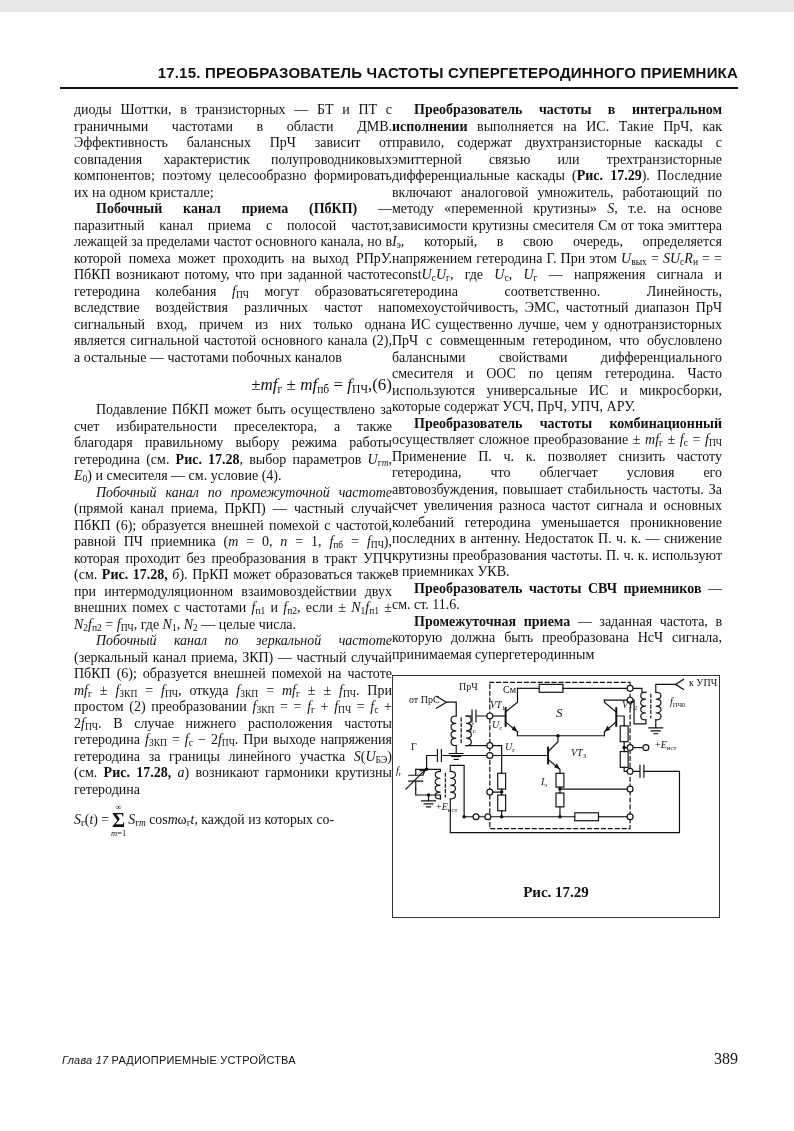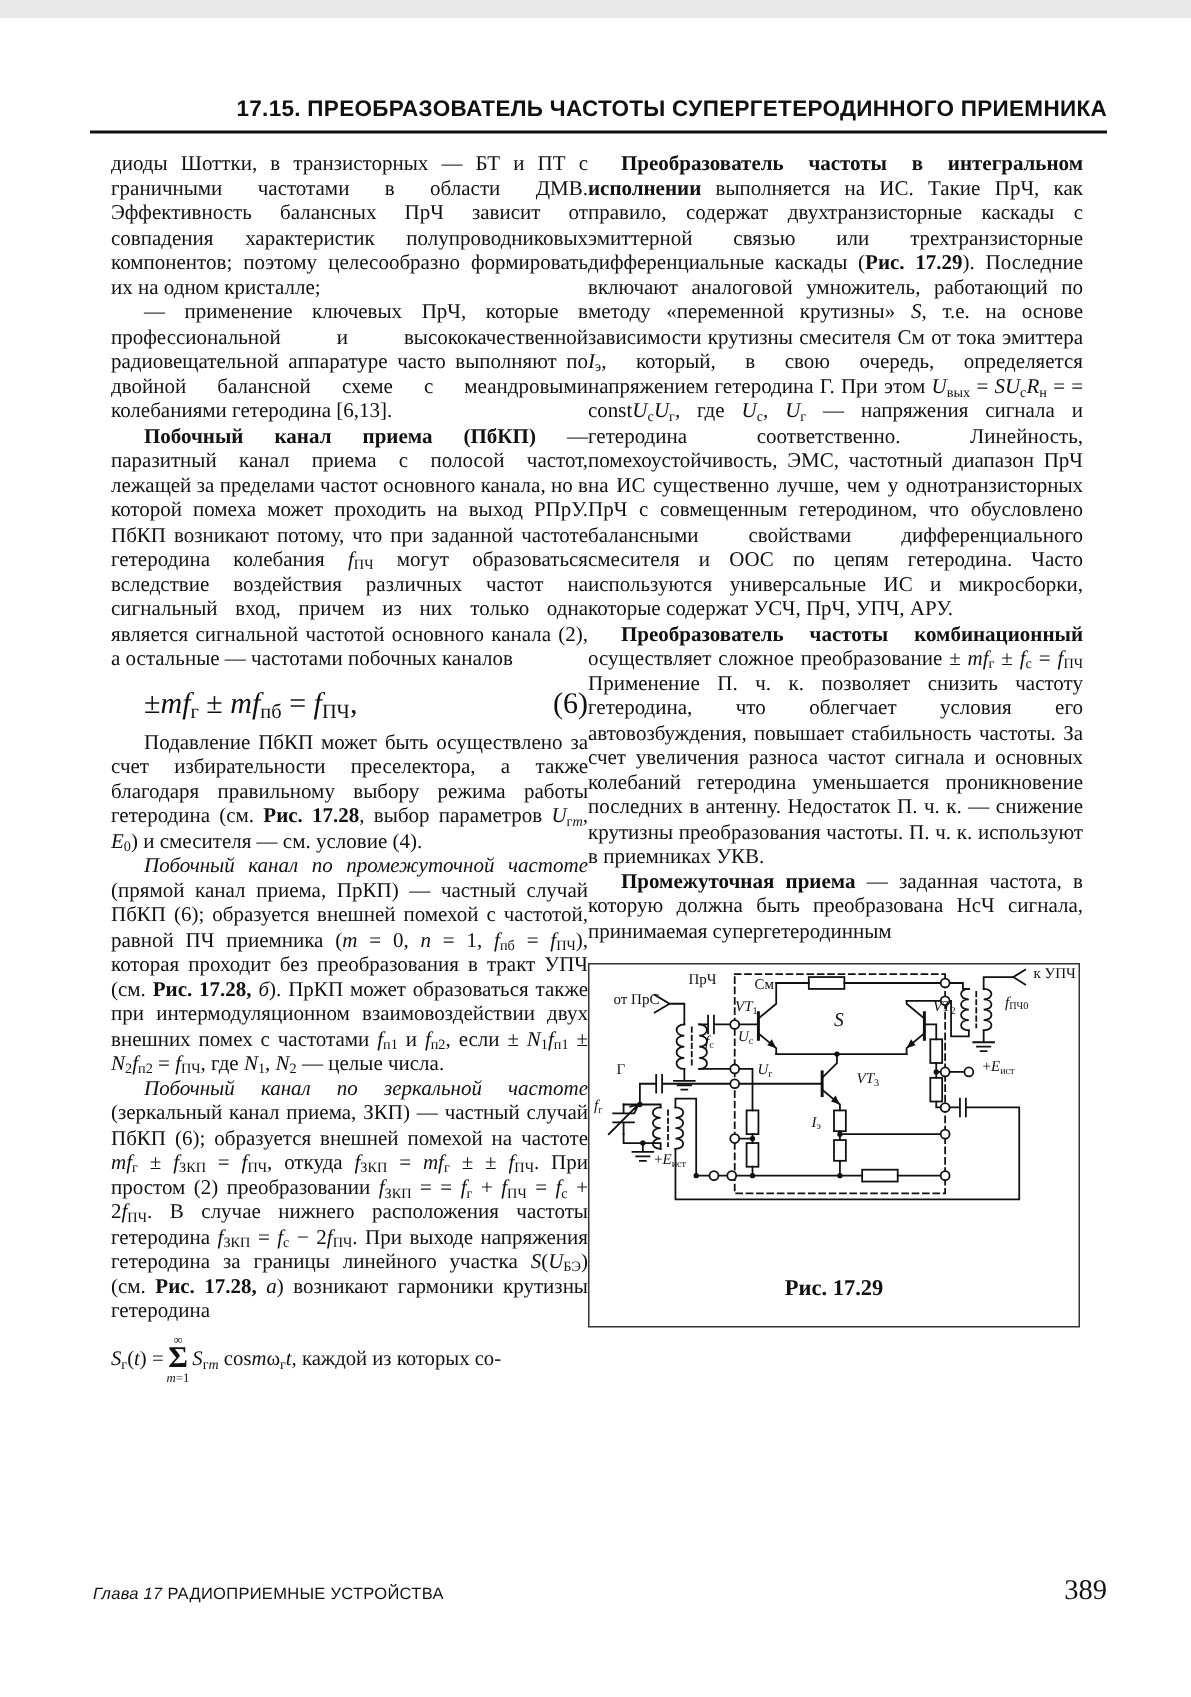--- a/index.html
+++ b/index.html
@@ -10,53 +10,52 @@
   .hdr-title{font-family:"Liberation Sans",sans-serif;font-weight:700;font-size:15px;
              text-align:right;letter-spacing:.2px;}
   .hdr-rule{border-bottom:2.5px solid #111;margin-top:6px;}
   
   .columns{position:absolute;top:90px;left:74px;right:58px;display:flex;}
   .col-left{width:318px;}
   .col-right{width:330px;}
   p.par{margin:0;font-size:14px;line-height:16.5px;text-align:justify;text-indent:22px;}
   p.par.noindent{text-indent:0;}
   sub{font-size:68%;line-height:0;vertical-align:-0.25em;}
-  .formula{display:flex;justify-content:space-between;align-items:baseline;
-           font-size:20px;margin:9px 0 7px;padding-left:22px;}
+  .formula{display:flex;justify-content:flex-end;align-items:baseline;
+           font-size:17px;margin:9px 0 7px;padding-left:22px;}
   .sum-line{display:flex;align-items:center;white-space:nowrap;font-size:13.8px;margin-top:5px;}
   .sigma{display:inline-flex;flex-direction:column;align-items:center;line-height:1;margin:0 2px;}
   .sig-top,.sig-bot{font-size:8.5px;line-height:1;}
   .sig-mid{font-size:20px;line-height:.85;font-weight:700;}
   
   figure.fig{margin:12px 0 0;position:relative;width:326px;height:241px;border:1px solid #333;background:#fff;}
   .fig svg{position:absolute;left:0;top:0;}
   .fig-label{position:absolute;font-size:10px;line-height:1.05;white-space:nowrap;color:#111;}
   figcaption{position:absolute;left:0;right:0;top:208px;text-align:center;font-weight:700;font-size:15px;}
   
   .ftr{position:absolute;left:62px;right:56px;top:1038px;display:flex;
        justify-content:space-between;align-items:baseline;gap:10px;}
   .ftr-left{font-family:"Liberation Sans",sans-serif;font-size:11px;letter-spacing:.2px;}
   .ftr-left .chap{font-style:italic;}
-  .ftr-page{font-size:19px;}
+  .ftr-page{font-size:16px;}
 </style>
 </head>
 <body>
 
 <div class="page">
 
   <div class="hdr">
     <div class="hdr-title">17.15. ПРЕОБРАЗОВАТЕЛЬ ЧАСТОТЫ СУПЕРГЕТЕРОДИННОГО ПРИЕМНИКА</div>
     <div class="hdr-rule"></div>
   </div>
 
   <div class="columns">
 
     <section class="col-left">
       <p class="par noindent">диоды Шоттки, в транзисторных — БТ и ПТ с граничными частотами в области ДМВ. Эффективность балансных ПрЧ зависит от совпадения характеристик полупроводниковых компонентов; поэтому целесообразно формировать их на одном кристалле;</p>
-      <p class="par">— применение ключевых ПрЧ, которые в профессиональной и высококачественной радиовещательной аппаратуре часто выполняют по двойной балансной схеме с меандровыми колебаниями гетеродина [6,13].</p>
       <p class="par"><b>Побочный канал приема (ПбКП)</b> — паразитный канал приема с полосой частот, лежащей за пределами частот основного канала, но в которой помеха может проходить на выход РПрУ. ПбКП возникают потому, что при заданной частоте гетеродина колебания <i>f</i><sub>ПЧ</sub> могут образоваться вследствие воздействия различных частот на сигнальный вход, причем из них только одна является сигнальной частотой основного канала (2), а остальные — частотами побочных каналов</p>
       <div class="formula">
         <span class="formula-body">±<i>mf</i><sub>г</sub> ± <i>mf</i><sub>пб</sub> = <i>f</i><sub>ПЧ</sub>,</span>
         <span class="formula-num">(6)</span>
       </div>
       <p class="par">Подавление ПбКП может быть осуществлено за счет избирательности преселектора, а также благодаря правильному выбору режима работы гетеродина (см. <b>Рис. 17.28</b>, выбор параметров <i>U</i><sub>г<i>m</i></sub>, <i>E</i><sub>0</sub>) и смесителя — см. условие (4).</p>
       <p class="par"><i>Побочный канал по промежуточной частоте</i> (прямой канал приема, ПрКП) — частный случай ПбКП (6); образуется внешней помехой с частотой, равной ПЧ приемника (<i>m</i> = 0, <i>n</i> = 1, <i>f</i><sub>пб</sub> = <i>f</i><sub>ПЧ</sub>), которая проходит без преобразования в тракт УПЧ (см. <b>Рис. 17.28,</b> <i>б</i>). ПрКП может образоваться также при интермодуляционном взаимовоздействии двух внешних помех с частотами <i>f</i><sub>п1</sub> и <i>f</i><sub>п2</sub>, если ± <i>N</i><sub>1</sub><i>f</i><sub>п1</sub> ± <i>N</i><sub>2</sub><i>f</i><sub>п2</sub> = <i>f</i><sub>ПЧ</sub>, где <i>N</i><sub>1</sub>, <i>N</i><sub>2</sub> — целые числа.</p>
       <p class="par"><i>Побочный канал по зеркальной частоте</i> (зеркальный канал приема, ЗКП) — частный случай ПбКП (6); образуется внешней помехой на частоте <i>mf</i><sub>г</sub> ± <i>f</i><sub>ЗКП</sub> = <i>f</i><sub>ПЧ</sub>, откуда <i>f</i><sub>ЗКП</sub> = <i>mf</i><sub>г</sub> ± ± <i>f</i><sub>ПЧ</sub>. При простом (2) преобразовании <i>f</i><sub>ЗКП</sub> = = <i>f</i><sub>г</sub> + <i>f</i><sub>ПЧ</sub> = <i>f</i><sub>с</sub> + 2<i>f</i><sub>ПЧ</sub>. В случае нижнего расположения частоты гетеродина <i>f</i><sub>ЗКП</sub> = <i>f</i><sub>с</sub> − 2<i>f</i><sub>ПЧ</sub>. При выходе напряжения гетеродина за границы линейного участка <i>S</i>(<i>U</i><sub>БЭ</sub>) (см. <b>Рис. 17.28,</b> <i>а</i>) возникают гармоники крутизны гетеродина</p>
       <div class="sum-line">
         <span><i>S</i><sub>г</sub>(<i>t</i>) = </span>
@@ -65,20 +64,21 @@
           <span class="sig-mid">Σ</span>
           <span class="sig-bot"><i>m</i>=1</span>
         </span>
         <span><i>S</i><sub>г<i>m</i></sub> cos<i>m</i>ω<sub>г</sub><i>t</i>,  каждой из которых со-</span>
       </div>
     </section>
 
     <section class="col-right">
       <p class="par"><b>Преобразователь частоты в интегральном исполнении</b> выполняется на ИС. Такие ПрЧ, как правило, содержат двухтранзисторные каскады с эмиттерной связью или трехтранзисторные дифференциальные каскады (<b>Рис. 17.29</b>). Последние включают аналоговой умножитель, работающий по методу «переменной крутизны» <i>S</i>, т.е. на основе зависимости крутизны смесителя См от тока эмиттера <i>I</i><sub>э</sub>, который, в свою очередь, определяется напряжением гетеродина Г. При этом <i>U</i><sub>вых</sub> = <i>SU</i><sub>с</sub><i>R</i><sub>н</sub> = = const<i>U</i><sub>с</sub><i>U</i><sub>г</sub>, где <i>U</i><sub>с</sub>, <i>U</i><sub>г</sub> — напряжения сигнала и гетеродина соответственно. Линейность, помехоустойчивость, ЭМС, частотный диапазон ПрЧ на ИС существенно лучше, чем у однотранзисторных ПрЧ с совмещенным гетеродином, что обусловлено балансными свойствами дифференциального смесителя и ООС по цепям гетеродина. Часто используются универсальные ИС и микросборки, которые содержат УСЧ, ПрЧ, УПЧ, АРУ.</p>
       <p class="par"><b>Преобразователь частоты комбинационный</b> осуществляет сложное преобразование ± <i>mf</i><sub>г</sub> ± <i>f</i><sub>с</sub> = <i>f</i><sub>ПЧ</sub> Применение П. ч. к. позволяет снизить частоту гетеродина, что облегчает условия его автовозбуждения, повышает стабильность частоты. За счет увеличения разноса частот сигнала и основных колебаний гетеродина уменьшается проникновение последних в антенну. Недостаток П. ч. к. — снижение крутизны преобразования частоты. П. ч. к. используют в приемниках УКВ.</p>
+      <p class="par"><b>Преобразователь частоты СВЧ приемников</b> — см. ст. 11.6.</p>
       <p class="par"><b>Промежуточная приема</b> — заданная частота, в которую должна быть преобразована НсЧ сигнала, принимаемая супергетеродинным</p>
 
       <figure class="fig">
         <svg width="326" height="241" viewBox="0 0 330 243">
           <g stroke="#111" stroke-width="1.2" fill="none" stroke-linecap="square">
 
             <rect x="98" y="6" width="142" height="148" stroke-dasharray="4 3"></rect>
 
             <path d="M44,20 L54,26 L44,32"></path>
             <path d="M54,26 H64 V40"></path>

